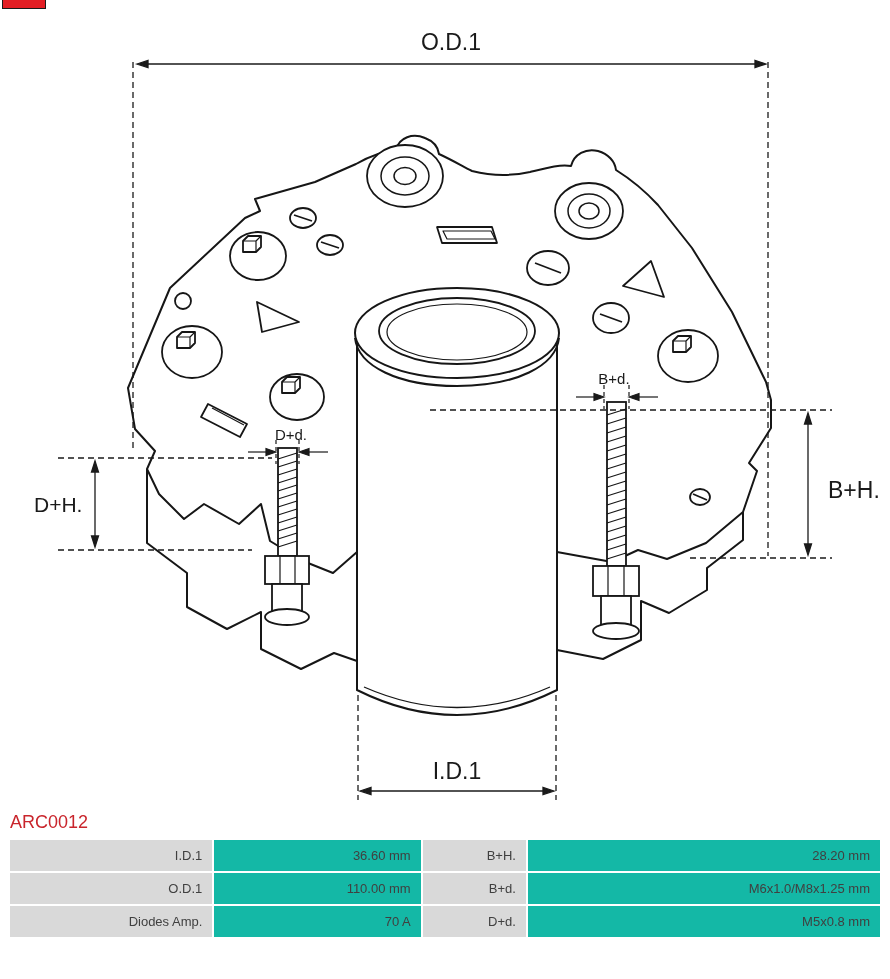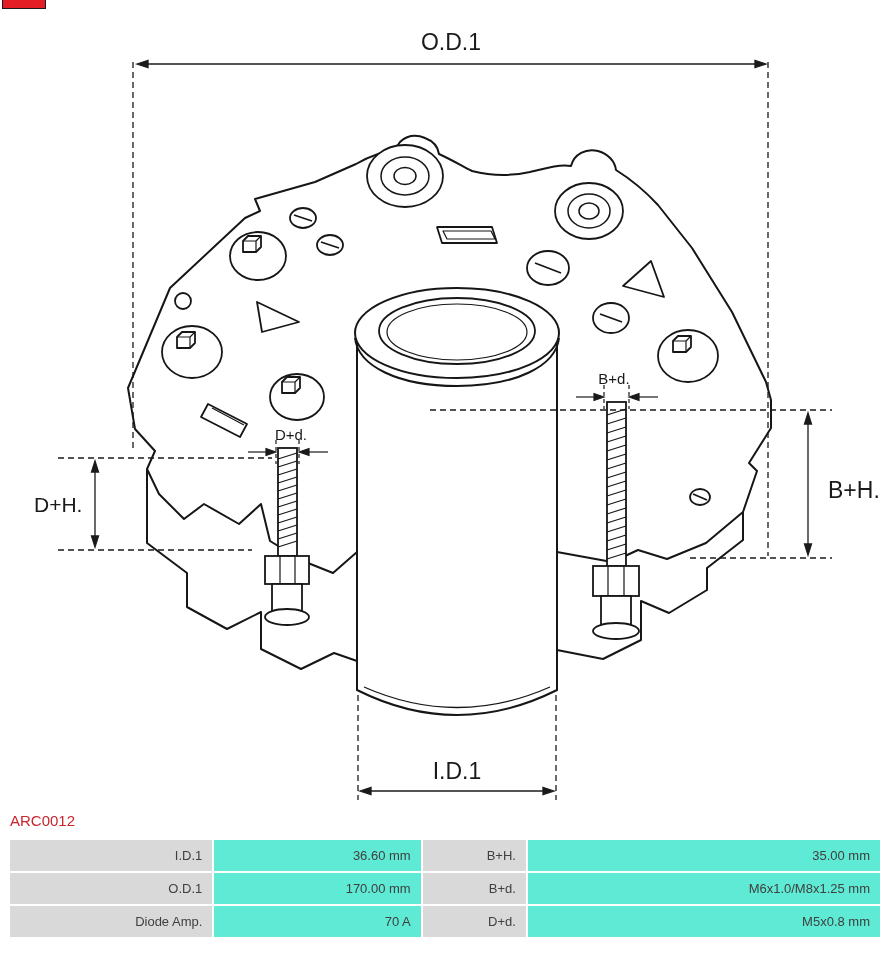--- a/index.html
+++ b/index.html
@@ -4,25 +4,25 @@
 <style>
   html,body{margin:0;padding:0;background:#ffffff;}
   body{width:890px;height:979px;font-family:"Liberation Sans",sans-serif;position:relative;overflow:hidden;}
   .page{position:relative;width:890px;height:774px;background:#fff;}
   .logo-fragment{position:absolute;top:0;left:2px;width:44px;height:9px;background:#e31e24;border:1px solid #1a1a1a;border-top:none;box-sizing:border-box;}
   .drawing{position:absolute;top:0;left:0;}
   .drawing text{font-family:"Liberation Sans",sans-serif;fill:#1a1a1a;}
   .t-big{font-size:23px;}
   .t-med{font-size:21px;}
   .t-small{font-size:15px;}
-  .part-number{position:absolute;top:812px;left:10px;font-size:15px;color:#c9252c;}
+  .part-number{position:absolute;top:812px;left:10px;font-size:18px;color:#c9252c;}
   .spec-table{position:absolute;top:838px;left:8px;width:874px;border-collapse:separate;border-spacing:2px;table-layout:fixed;font-size:13px;color:#404040;}
   .spec-table td{height:31px;padding:0 10px;text-align:right;vertical-align:middle;overflow:hidden;white-space:nowrap;}
   .spec-table td.lbl{background:#d9d9d9;}
-  .spec-table td.val{background:#5eead4;}
+  .spec-table td.val{background:#14b8a6;}
   col.c1{width:200px;}col.c2{width:204px;}col.c3{width:102px;}col.c4{width:348px;}
 </style>
 </head>
 <body>
 
 <div class="page">
 
   <div class="logo-fragment"></div>
 
   <svg class="drawing" width="890" height="810" viewBox="0 0 890 810">
@@ -202,29 +202,29 @@
         <col class="c1">
         <col class="c2">
         <col class="c3">
         <col class="c4">
       </colgroup>
     <tbody>
       <tr>
         <td class="lbl">I.D.1</td>
         <td class="val">36.60 mm</td>
         <td class="lbl">B+H.</td>
-        <td class="val">35.00 mm</td>
+        <td class="val">28.20 mm</td>
       </tr>
       <tr>
         <td class="lbl">O.D.1</td>
-        <td class="val">170.00 mm</td>
+        <td class="val">110.00 mm</td>
         <td class="lbl">B+d.</td>
         <td class="val">M6x1.0/M8x1.25 mm</td>
       </tr>
       <tr>
-        <td class="lbl">Diode Amp.</td>
+        <td class="lbl">Diodes Amp.</td>
         <td class="val">70 A</td>
         <td class="lbl">D+d.</td>
         <td class="val">M5x0.8 mm</td>
       </tr>
     </tbody>
   </table>
 </div>
 
 </body></html>

